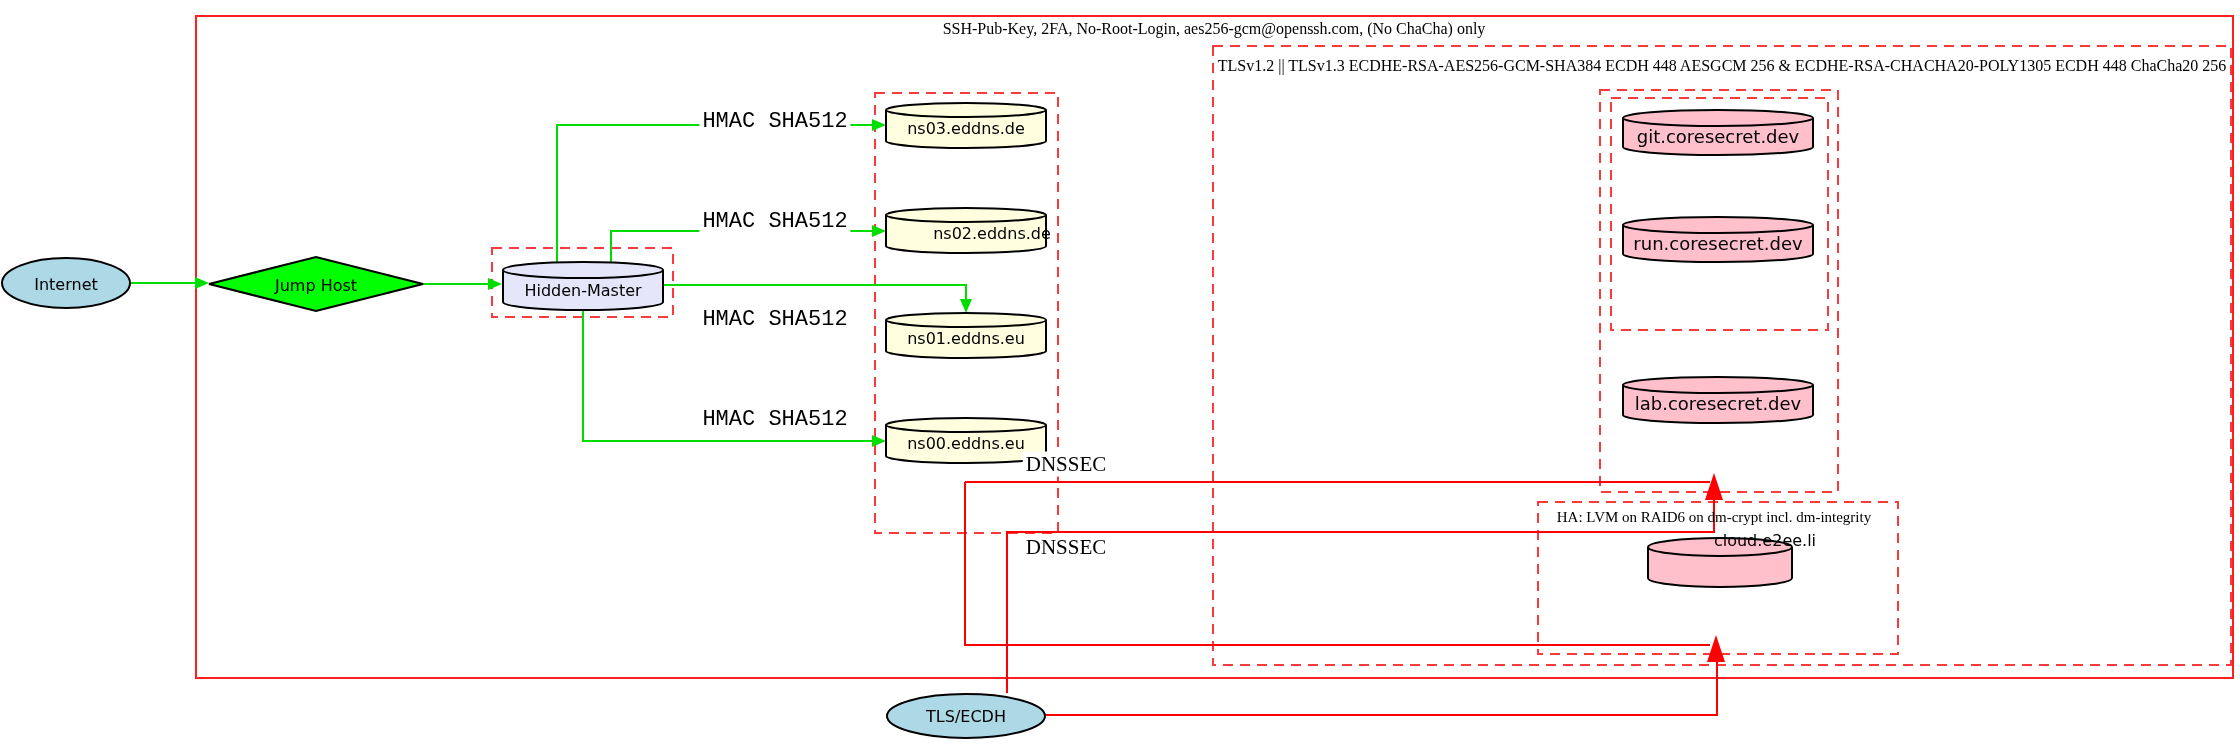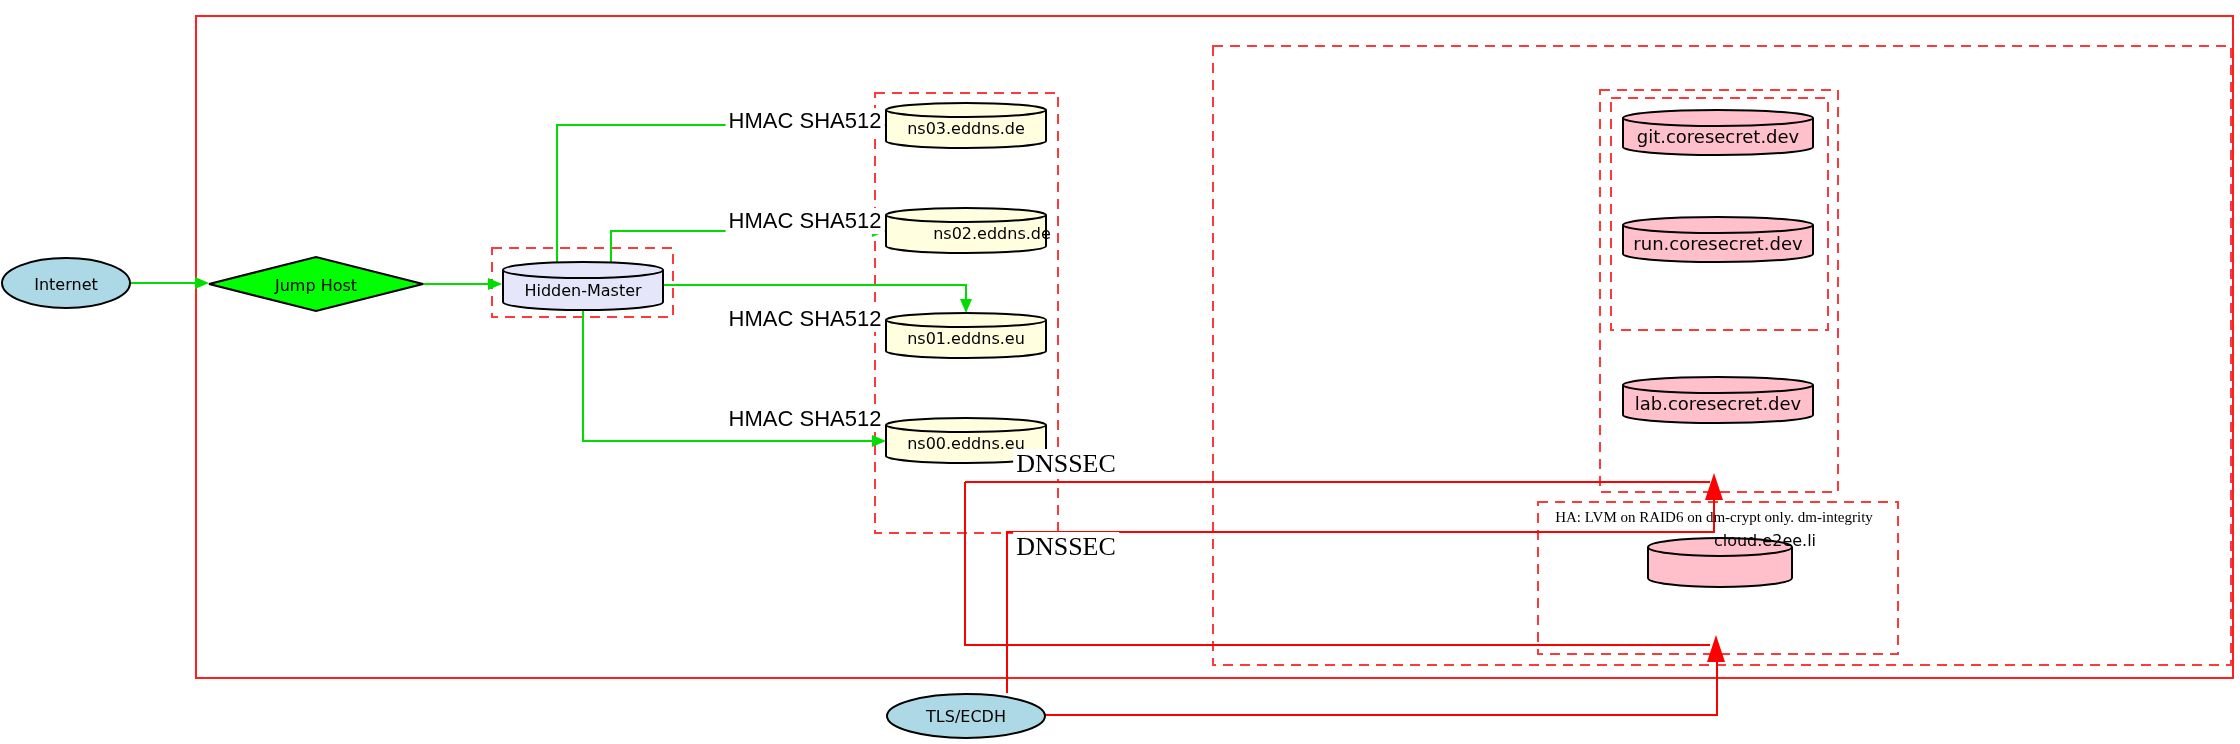--- a/index.html
+++ b/index.html
@@ -4,22 +4,22 @@
 <style>
   html,body{margin:0;padding:0;background:#ffffff;}
   #canvas{position:relative;width:2240px;height:744px;background:#fff;overflow:hidden;
           font-family:"DejaVu Sans",sans-serif;}
   #shapes{position:absolute;left:0;top:0;}
   .lbl{position:absolute;transform:translate(-50%,-50%);white-space:nowrap;color:#000;}
   .node-lbl{font-family:"DejaVu Sans",sans-serif;font-size:16px;}
   .node-lbl-sm{font-family:"DejaVu Sans",sans-serif;font-size:18px;}
   .cluster-lbl{font-family:"Liberation Serif",serif;font-size:16px;}
   .cluster-lbl-ha{font-family:"Liberation Serif",serif;font-size:15px;}
-  .edge-lbl{font-family:Liberation Sans, sans-serif;font-size:22px;background:#fff;padding:0 3px;margin-left:30px;}
-  .edge-lbl-dnssec{font-family:"Liberation Serif",serif;font-size:26px;background:#fff;padding:0 3px;}
+  .edge-lbl{font-family:Liberation Mono, monospace;font-size:22px;background:#fff;padding:0 3px;}
+  .edge-lbl-dnssec{font-family:"Liberation Serif",serif;font-size:21px;background:#fff;padding:0 3px;}
 </style>
 </head>
 <body>
 
 <div id="canvas">
 
   <svg id="shapes" width="2240" height="744" viewBox="0 0 2240 744">
 
     <rect x="196" y="16" width="2037" height="662" fill="none" stroke-width="2" stroke="#ff1f1f"></rect>
     <rect x="1213" y="46" width="1018" height="619" fill="none" stroke-width="2" stroke-dasharray="10,7" stroke="#fb3b3b"></rect>
@@ -87,21 +87,23 @@
       <path d="M1623,385 A95,8 0 0 0 1813,385" fill="none"></path>
     </g>
     <g stroke-width="2" fill="#ffc0cb" stroke="#000000">
       <path d="M1648,547 A72,9 0 0 1 1792,547 L1792,578 A72,9 0 0 1 1648,578 Z"></path>
       <path d="M1648,547 A72,9 0 0 0 1792,547" fill="none"></path>
     </g>
 
     <ellipse cx="966" cy="716" rx="79" ry="22" stroke-width="2" fill="#add8e6" stroke="#000000"></ellipse>
   </svg>
 
-  <div class="lbl cluster-lbl-ha" style="left:1714px;top:517px;">HA: LVM on RAID6 on dm-crypt only. dm-integrity</div>
+  <div class="lbl cluster-lbl" style="left:1214px;top:29px;">SSH-Pub-Key, 2FA, No-Root-Login, aes256-gcm@openssh.com, (No ChaCha) only</div>
+  <div class="lbl cluster-lbl" style="left:1722px;top:66px;">TLSv1.2 || TLSv1.3 ECDHE-RSA-AES256-GCM-SHA384 ECDH 448 AESGCM 256 &amp; ECDHE-RSA-CHACHA20-POLY1305 ECDH 448 ChaCha20 256</div>
+  <div class="lbl cluster-lbl-ha" style="left:1714px;top:517px;">HA: LVM on RAID6 on dm-crypt incl. dm-integrity</div>
 
   <div class="lbl edge-lbl" style="left:775px;top:121px;">HMAC SHA512</div>
   <div class="lbl edge-lbl" style="left:775px;top:221px;">HMAC SHA512</div>
   <div class="lbl edge-lbl" style="left:775px;top:319px;">HMAC SHA512</div>
   <div class="lbl edge-lbl" style="left:775px;top:419px;">HMAC SHA512</div>
   <div class="lbl edge-lbl-dnssec" style="left:1066px;top:464px;">DNSSEC</div>
   <div class="lbl edge-lbl-dnssec" style="left:1066px;top:547px;">DNSSEC</div>
 
   <div class="lbl node-lbl" style="left:66px;top:284px;">Internet</div>
   <div class="lbl node-lbl" style="left:316px;top:285px;">Jump Host</div>

